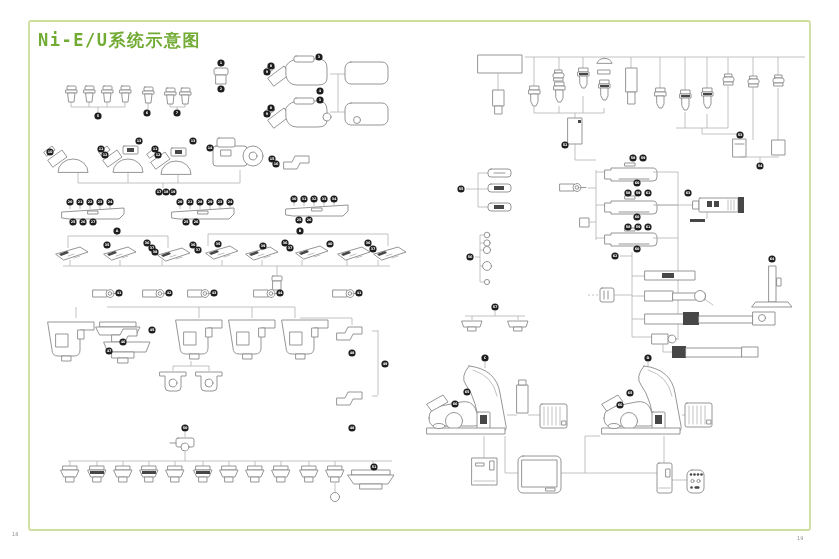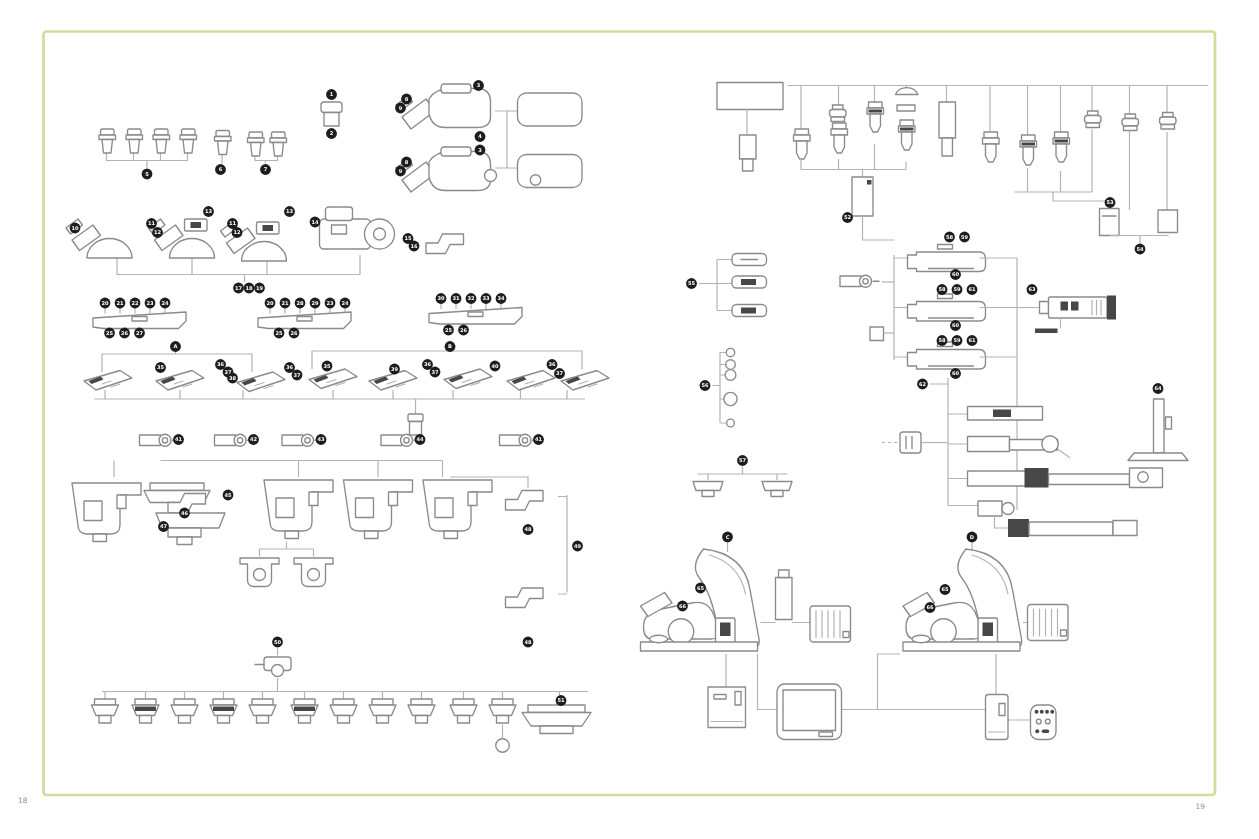--- a/index.html
+++ b/index.html
@@ -681,15 +681,16 @@
         <text x="455" y="405.3" class="badge-txt" font-size="2.9">66</text>
         <circle cx="648" cy="358" r="3.6" class="badge-dot"></circle>
         <text x="648" y="359.3" class="badge-txt">D</text>
         <circle cx="630" cy="393" r="3.6" class="badge-dot"></circle>
         <text x="630" y="394.3" class="badge-txt" font-size="2.9">65</text>
         <circle cx="620" cy="405" r="3.6" class="badge-dot"></circle>
         <text x="620" y="406.3" class="badge-txt" font-size="2.9">66</text>
       </g>
   </svg>
 
+  <div class="page-title">Ni-E/U系统示意图</div>
   <div class="page-num left">18</div>
   <div class="page-num right">19</div>
 </div>
 
 </body></html>

